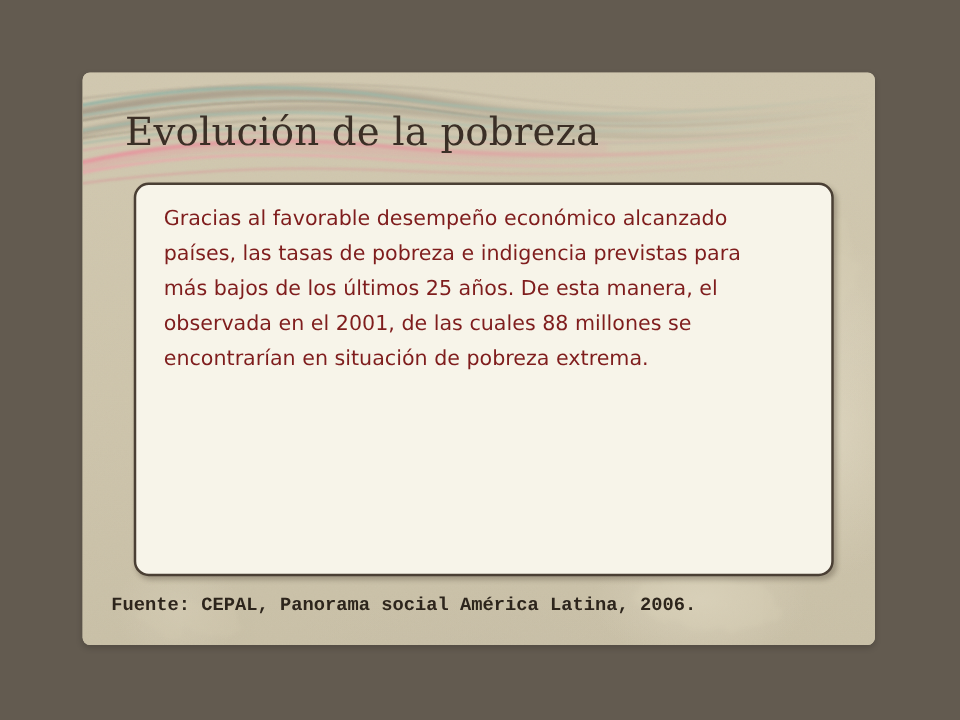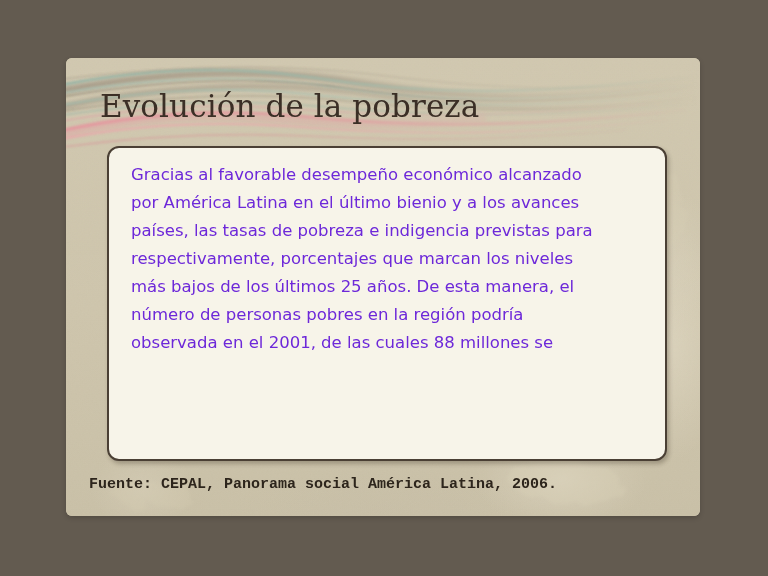--- a/index.html
+++ b/index.html
@@ -92,21 +92,21 @@
     box-shadow: 2px 3px 4px rgba(60,50,38,0.30);
   }
   #body-text {
     position: absolute;
     left: 22px;
     top: 13px;
     right: 12px;
     font-family: "DejaVu Sans", sans-serif;
     font-size: 16.5px;
     line-height: 28px;
-    color: #6d28d9;
+    color: #7f1d1d;
   }
   #body-text .ln {
     white-space: nowrap;
   }
 
   
   #source-note {
     position: absolute;
     left: 23px;
     top: 418px;
@@ -201,25 +201,23 @@
           <path d="M-10,78 C 50,62 120,54 200,60 C 280,66 340,70 420,60" fill="none" stroke="#e89aa3" stroke-width="9"></path>
         </g>
       </g>
     </svg>
 
     <div id="slide-title">Evolución de la pobreza</div>
 
     <div id="body-card">
       <div id="body-text">
         <div class="ln">Gracias al favorable desempeño económico alcanzado</div>
-        <div class="ln">por América Latina en el último bienio y a los avances</div>
         <div class="ln">países, las tasas de pobreza e indigencia previstas para</div>
-        <div class="ln">respectivamente, porcentajes que marcan los niveles</div>
         <div class="ln">más bajos de los últimos 25 años. De esta manera, el</div>
-        <div class="ln">número de personas pobres en la región podría</div>
         <div class="ln">observada en el 2001, de las cuales 88 millones se</div>
+        <div class="ln">encontrarían en situación de pobreza extrema.</div>
       </div>
     </div>
 
     <div id="source-note">Fuente: CEPAL, Panorama social América Latina, 2006.</div>
 
   </div>
 </div>
 
 </body></html>

